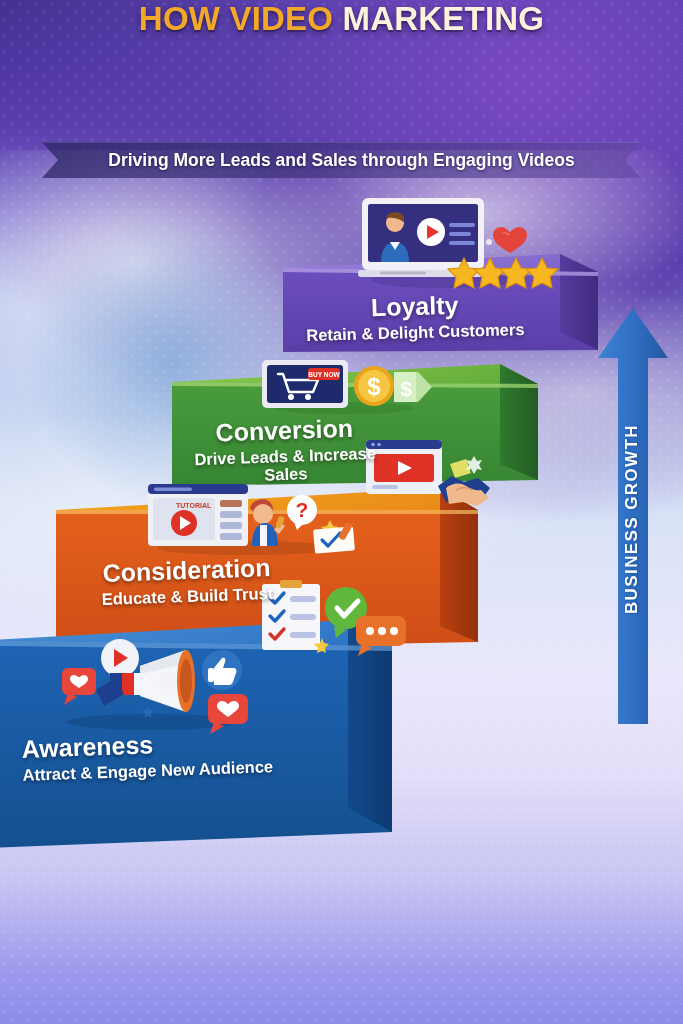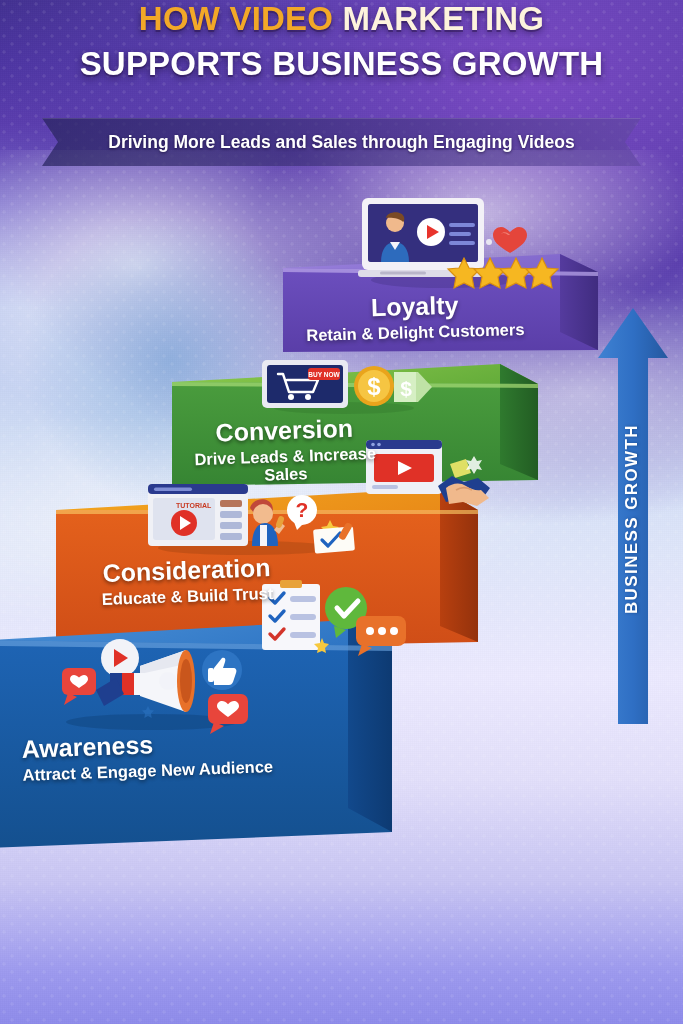--- a/index.html
+++ b/index.html
@@ -57,21 +57,21 @@
     font-weight:bold;font-size:33px;letter-spacing:.2px;line-height:1.16;
     font-family:"Liberation Sans",sans-serif;
   }
   .title-l1{}
   .t-gold{color:#f2a828;text-shadow:0 2px 0 rgba(40,20,70,.45),0 3px 6px rgba(20,10,50,.5);}
   .t-cream{color:#fdf3dd;text-shadow:0 2px 0 rgba(40,20,70,.45),0 3px 6px rgba(20,10,50,.5);}
   .t-white{color:#ffffff;text-shadow:0 2px 0 rgba(40,20,70,.45),0 3px 7px rgba(20,10,50,.55);}
   .title-l2{padding-top:7px;font-size:33px;}
 
   .ribbon{
-    position:absolute;left:42px;right:42px;top:118px;height:48px;
+    position:absolute;left:42px;right:42px;top:142px;height:36px;
     background:linear-gradient(90deg, rgba(40,36,95,.72) 0%, rgba(60,48,120,.66) 45%, rgba(96,72,160,.60) 100%);
     -webkit-clip-path:polygon(0 0,100% 0,100% 100%,0 100%,0 100%,14px 50%,0 0);
     clip-path:polygon(0 0, 100% 0, calc(100% - 16px) 50%, 100% 100%, 0 100%, 16px 50%);
     display:flex;align-items:center;justify-content:center;
     box-shadow:0 1px 0 rgba(255,255,255,.12) inset;
   }
   .ribbon-text{
     color:#fff;font-size:17.5px;font-weight:bold;
     text-shadow:0 1px 3px rgba(20,10,50,.7);
     white-space:nowrap;
@@ -105,21 +105,20 @@
 <div class="stage">
 
   <div class="bg-base"></div>
   <div class="bg-sky"></div>
   <div class="bg-blue-tl"></div>
   <div class="bg-hex"></div>
   <div class="bg-noise"></div>
 
   <div class="header">
     <div class="title title-l1"><span class="t-gold">HOW </span><span class="t-gold">VIDEO </span><span class="t-cream">MARKETING</span></div>
-    <div class="title title-l2 t-white">SUPPORTS BUSINESS GROWTH</div>
     <div class="ribbon">
       <span class="ribbon-text">Driving More Leads and Sales through Engaging Videos</span>
     </div>
   </div>
 
   <div class="stairs">
 
     <div class="step" style="left:0;top:0;width:683px;height:1024px;">
       <svg width="683" height="1024" viewBox="0 0 683 1024">
         <defs>

